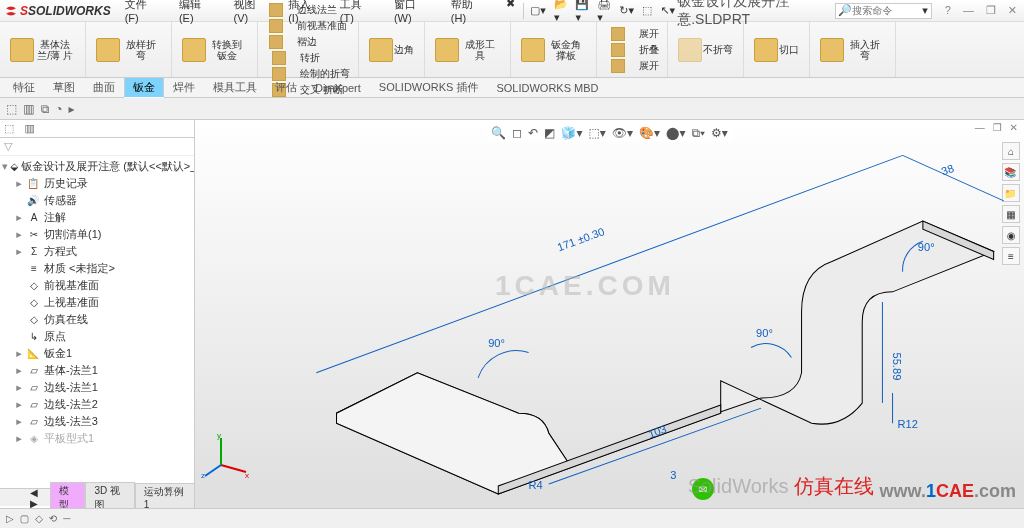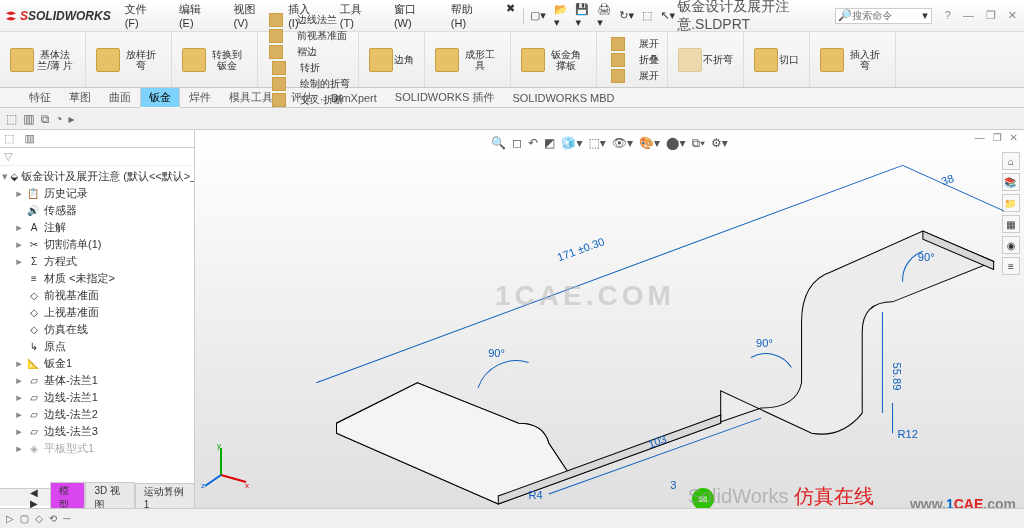--- a/index.html
+++ b/index.html
@@ -1,19 +1,19 @@
 <!DOCTYPE html>
 <html><head>
 <meta charset="utf-8">
 <style>
 * { margin:0; padding:0; box-sizing:border-box; font-family:"Microsoft YaHei","Segoe UI",Arial,sans-serif; }
 body { width:1024px; height:528px; background:#fff; font-size:11px; color:#333; overflow:hidden; position:relative; }
 
 
-.titlebar { height:32px; background:linear-gradient(#fff,#f0f0f0); border-bottom:1px solid #ddd; display:flex; align-items:center; padding:0 4px; }
+.titlebar { height:22px; background:linear-gradient(#fff,#f0f0f0); border-bottom:1px solid #ddd; display:flex; align-items:center; padding:0 4px; }
 .logo { display:flex; align-items:center; gap:2px; margin-right:10px; }
 .logo svg { width:14px; height:14px; }
 .logo-text { font-weight:bold; font-style:italic; font-size:12px; }
 .logo-text .s { color:#d22; }
 .menu { display:flex; gap:20px; }
 .menu span { padding:2px 4px; cursor:pointer; }
 .tb-sep { width:1px; height:16px; background:#ccc; margin:0 4px; }
 .tb-icons { display:flex; gap:4px; align-items:center; }
 .tb-icons span { padding:2px; cursor:pointer; }
 .doc-title { margin-left:auto; font-size:14px; color:#555; }
@@ -26,21 +26,21 @@
 .ribbon { height:56px; background:linear-gradient(#f8f8f8,#eee); border-bottom:1px solid #ccc; display:flex; align-items:stretch; }
 .rib-group { display:flex; flex-direction:column; align-items:center; padding:2px 6px; border-right:1px solid #ddd; justify-content:center; }
 .rib-big { display:flex; flex-direction:row; align-items:center; gap:1px; padding:2px 4px; cursor:pointer; }
 .rib-big .ic { width:24px; height:24px; background:#e8c068; border:1px solid #c9a040; border-radius:2px; }
 .rib-big .lbl { font-size:10px; line-height:11px; text-align:center; max-width:40px; }
 .rib-sm { display:flex; align-items:center; gap:14px; font-size:10px; cursor:pointer; padding:1px 2px; }
 .rib-sm .ic { width:14px; height:14px; background:#d8b060; border:1px solid #c9a040; }
 .rib-col { display:flex; flex-direction:column; gap:0; }
 
 
-.cmd-tabs { height:20px; background:#f4f4f4; border-bottom:1px solid #ccc; display:flex; align-items:center; padding-left:20px; }
+.cmd-tabs { height:20px; background:#f4f4f4; border-bottom:1px solid #ccc; display:flex; align-items:center; padding-left:4px; }
 .cmd-tab { padding:2px 8px; font-size:11px; border:1px solid transparent; cursor:pointer; color:#555; }
 .cmd-tab.active { background:#7dd3fc; border:1px solid #ccc; border-bottom:1px solid #fff; color:#000; }
 
 
 .sub-tb { height:22px; background:#f0f0f0; border-bottom:1px solid #ccc; display:flex; align-items:center; padding:0 6px; gap:6px; }
 .sub-tb span { cursor:pointer; font-size:12px; color:#666; }
 
 
 .main { display:flex; height:388px; }
 
@@ -63,28 +63,28 @@
 .doc-ctrl { position:absolute; top:2px; right:4px; display:flex; gap:4px; }
 .doc-ctrl span { font-size:10px; color:#888; cursor:pointer; padding:0 2px; }
 .side-tools { position:absolute; top:22px; right:4px; display:flex; flex-direction:column; gap:3px; }
 .side-tools span { width:18px; height:18px; border:1px solid #ccc; background:#f8f8f8; display:flex; align-items:center; justify-content:center; font-size:10px; cursor:pointer; }
 
 .model-svg { position:absolute; inset:0; }
 .triad { position:absolute; left:6px; bottom:28px; }
 
 .watermark { position:absolute; top:150px; left:300px; font-size:28px; color:rgba(180,180,180,0.5); font-weight:bold; letter-spacing:4px; }
 .wm2 { position:absolute; bottom:8px; right:150px; font-size:20px; color:rgba(150,150,150,0.6); }
-.wm3 { position:absolute; bottom:6px; right:8px; font-size:14px; color:#d22; font-weight:bold; }
+.wm3 { position:absolute; bottom:6px; right:8px; font-size:18px; color:#d22; font-weight:bold; }
 .wm3 .one { color:#06c; }
 .wechat { position:absolute; bottom:8px; right:310px; width:22px; height:22px; background:#2dc100; border-radius:50%; display:flex; align-items:center; justify-content:center; color:#fff; font-size:10px; }
 
 
 .btm-tabs { position:absolute; bottom:22px; left:0; height:18px; display:flex; align-items:center; background:#f0f0f0; border-top:1px solid #ccc; font-size:10px; padding-left:30px; gap:0; width:195px; }
 .btm-tab { padding:1px 8px; border:1px solid #ccc; background:#e8e8e8; cursor:pointer; }
-.btm-tab.active { background:#d946ef; }
+.btm-tab.active { background:#f0abfc; }
 
 
 .status { position:absolute; bottom:0; left:0; right:0; height:20px; background:#f0f0f0; border-top:1px solid #ccc; display:flex; align-items:center; padding:0 6px; gap:6px; font-size:10px; color:#666; }
 .status span { cursor:pointer; }
 
 </style>
 </head>
 <body>
 
 <div class="titlebar">

